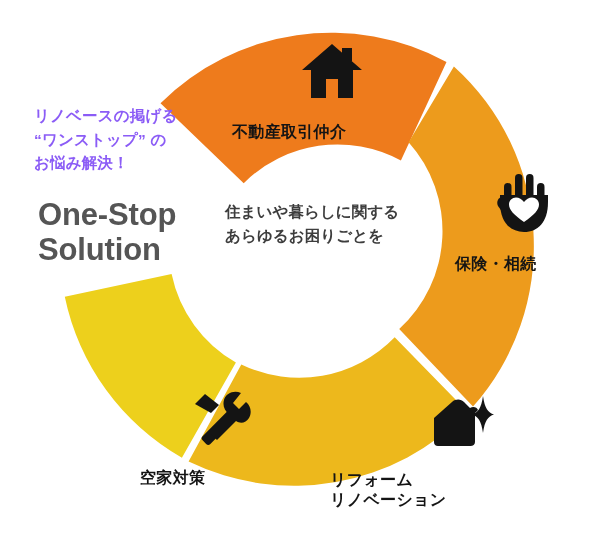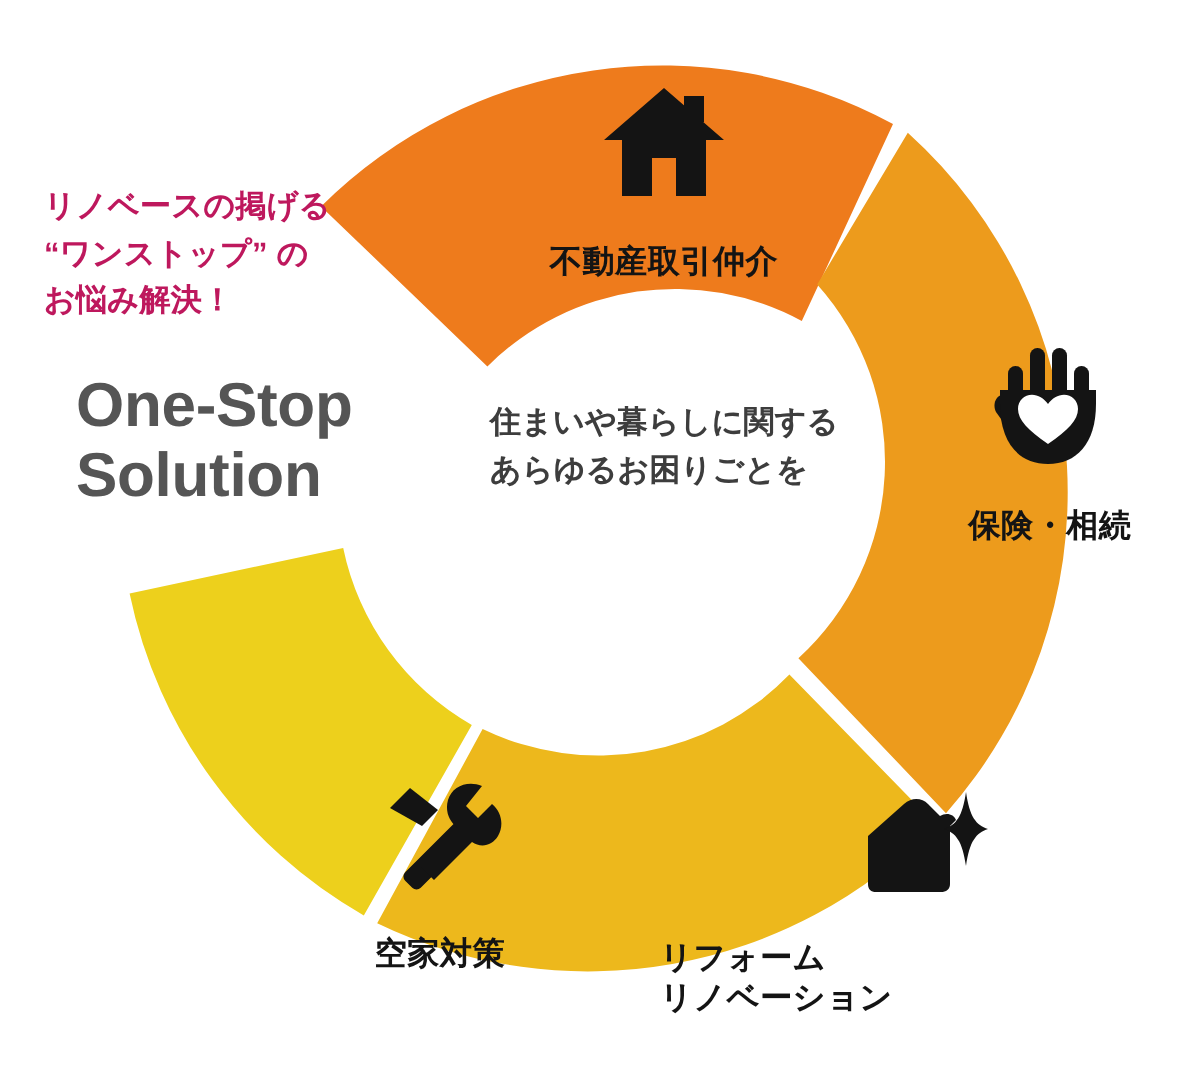--- a/index.html
+++ b/index.html
@@ -29,21 +29,20 @@
     position: absolute;
     left: 0;
     top: 0;
     width: 600px;
     height: 533px;
   }
 
   
   .seg-label {
     position: absolute;
-    text-align: center;
     color: #111111;
     font-weight: 700;
     line-height: 1.22;
     letter-spacing: 0.02em;
     white-space: pre-line;
     pointer-events: none;
   }
   .seg-icon {
     display: block;
     margin: 0 auto 3px auto;
@@ -81,42 +80,41 @@
   #left-text {
     position: absolute;
     left: 22px;
     top: 92px;
     width: 200px;
   }
   #lead-copy {
     font-size: 15.5px;
     font-weight: 700;
     line-height: 1.52;
-    color: #be185d;
-    white-space: pre-line;
-    margin: 0;
+    color: #8b5cf6;
+    white-space: pre-line;
+    margin: 12px;
     letter-spacing: 0.01em;
   }
   #headline {
     margin: 22px 0 0 16px;
     font-size: 31px;
     font-weight: 700;
     line-height: 1.14;
     color: #555555;
     white-space: pre-line;
     letter-spacing: -0.005em;
   }
 
   
   #center-text {
     position: absolute;
     left: 225px;
     top: 200px;
     width: 215px;
-    margin-left: 20px;
   }
   .center-para {
     margin: 0;
     font-size: 15.5px;
     font-weight: 700;
     line-height: 1.56;
     color: #3d3d3d;
     white-space: pre-line;
     letter-spacing: 0.005em;
   }

